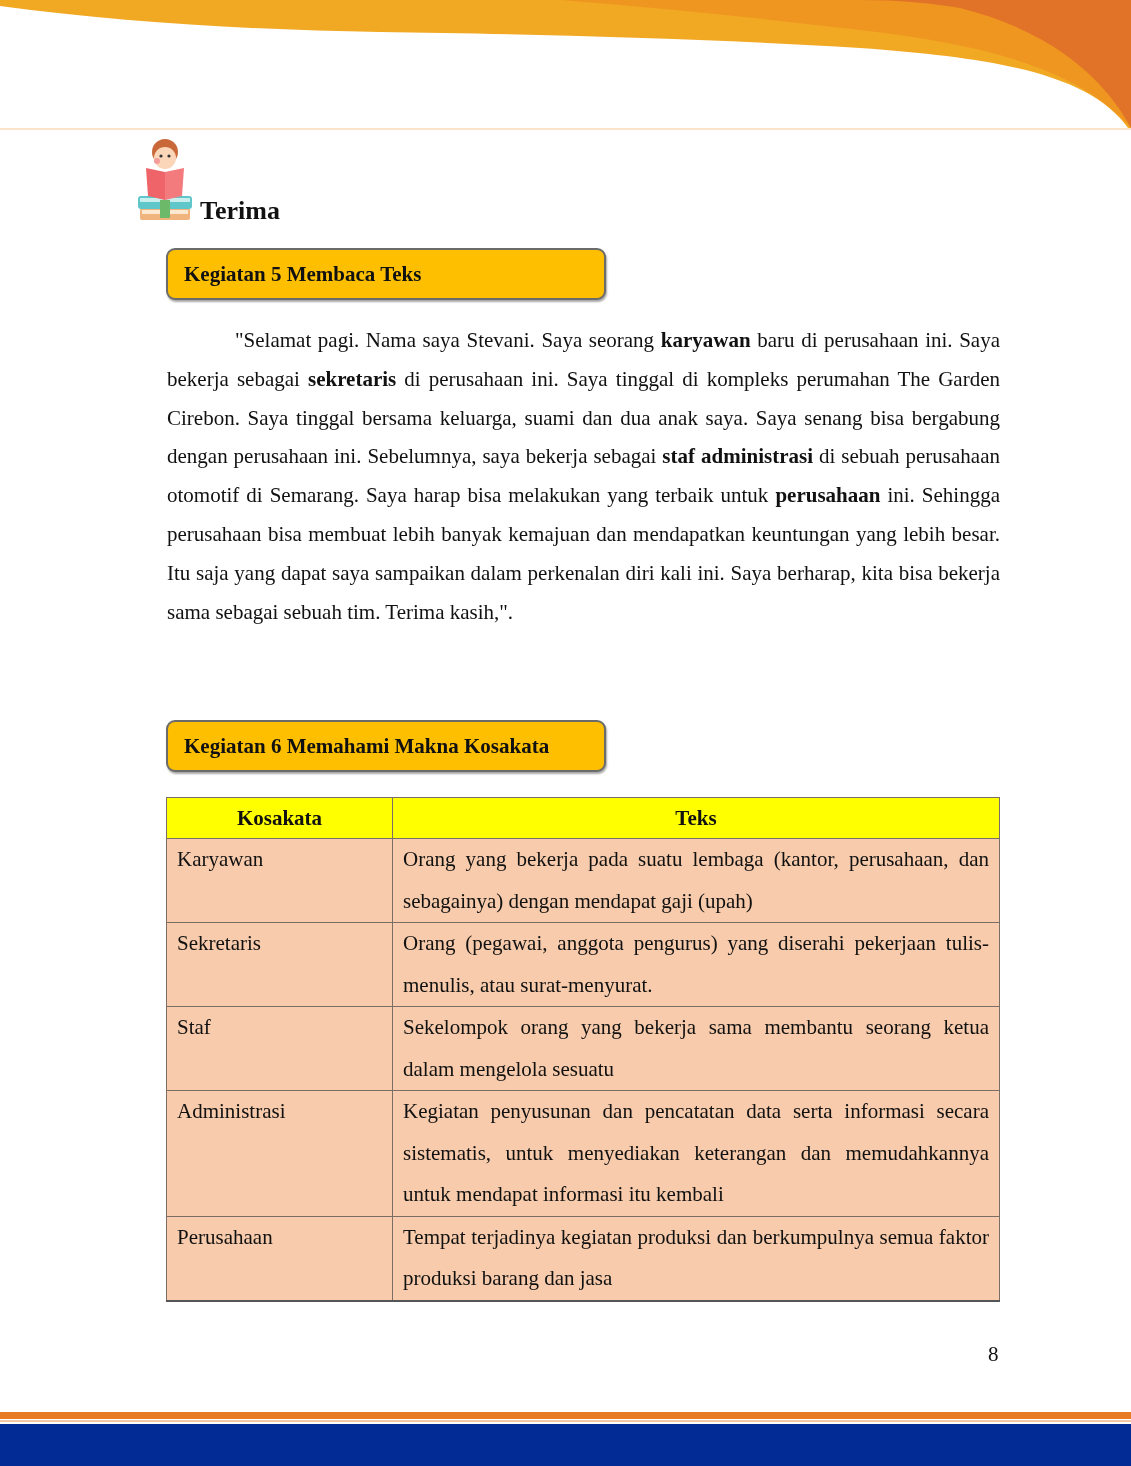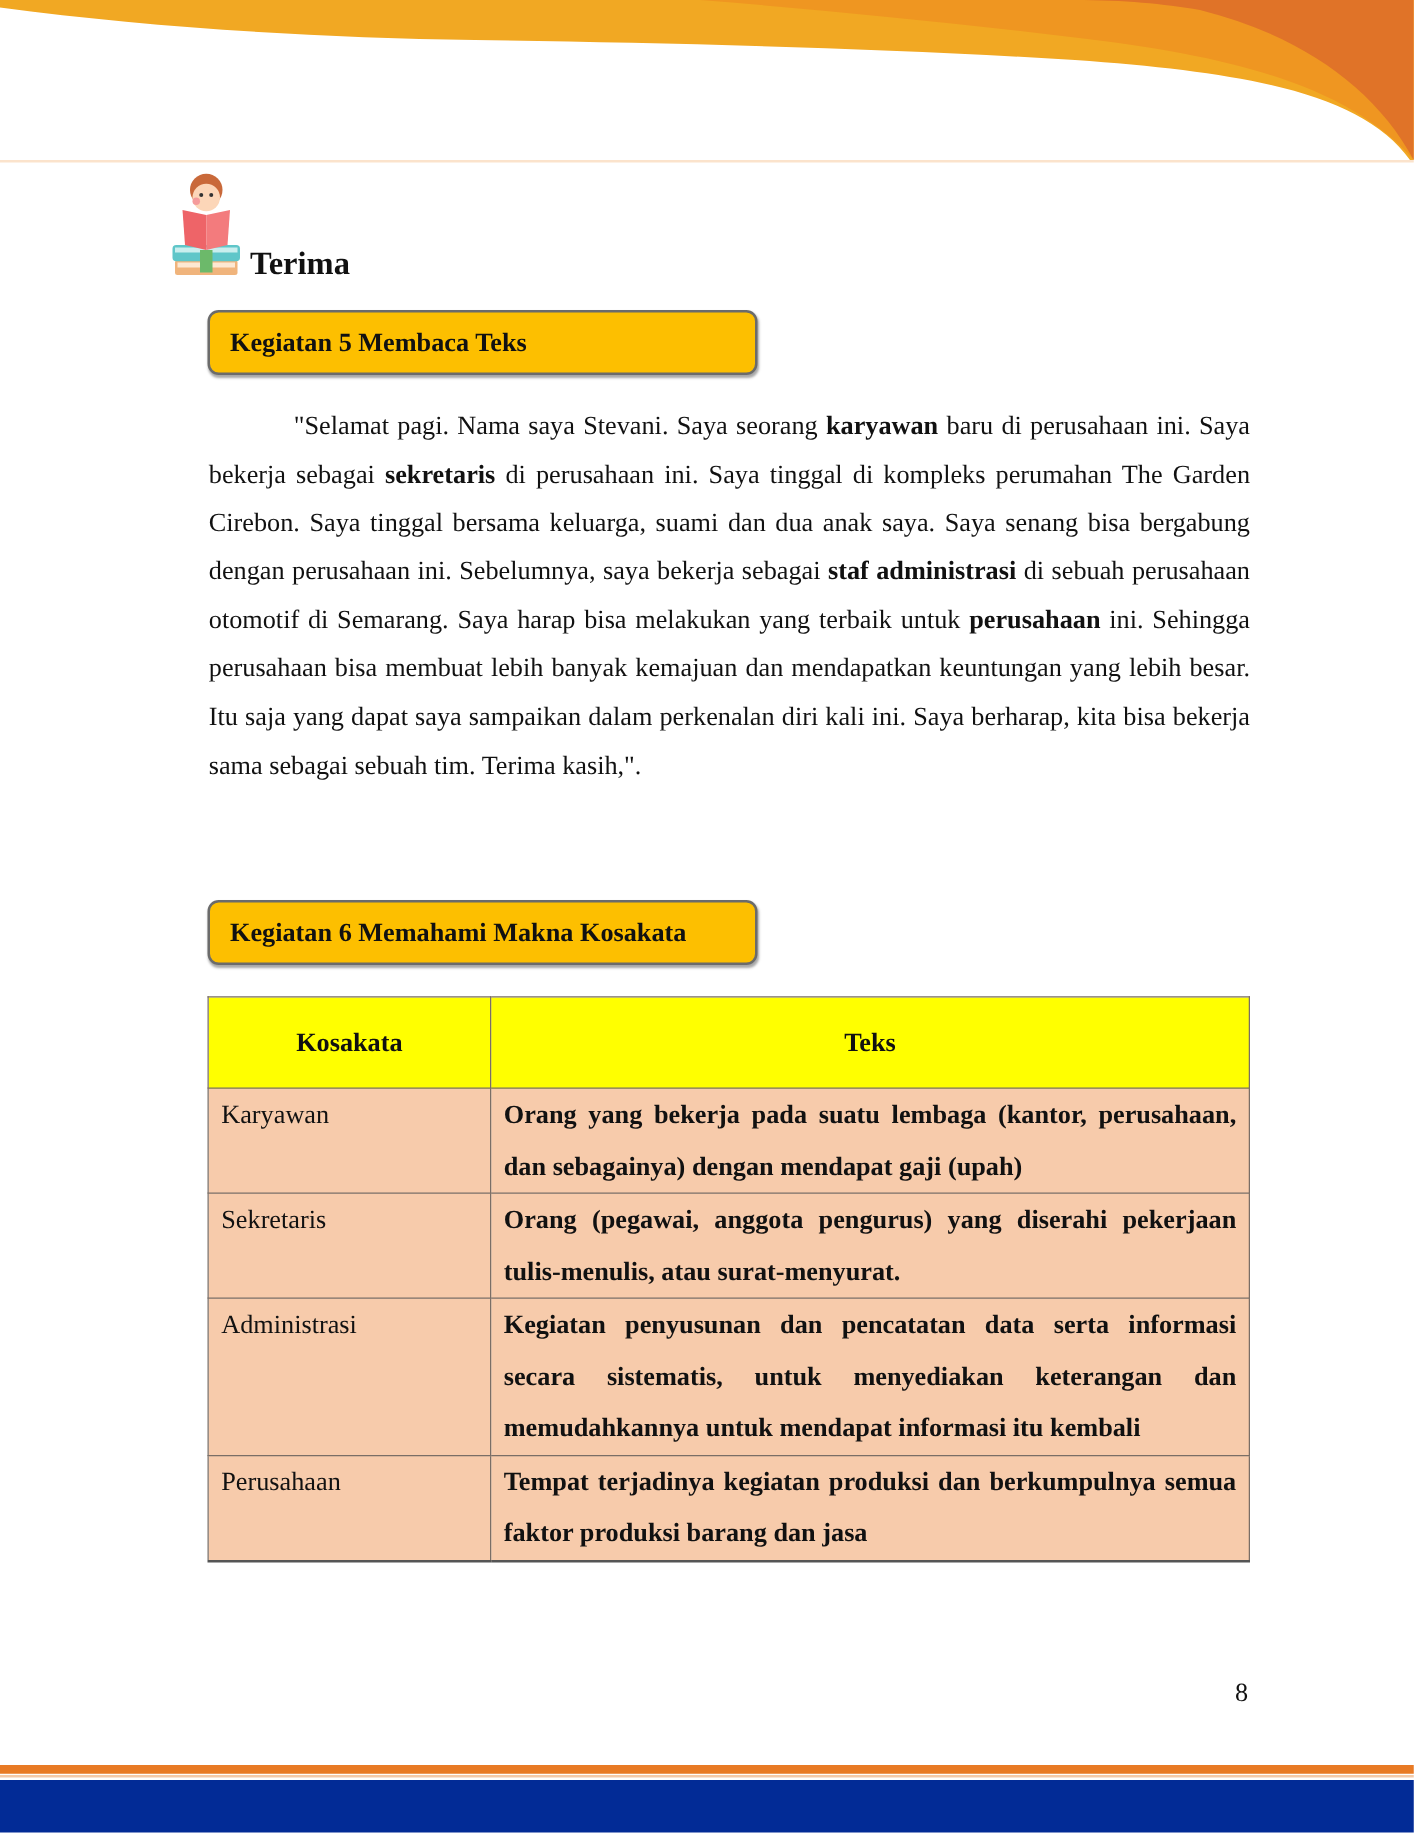--- a/index.html
+++ b/index.html
@@ -35,25 +35,25 @@
   .reading b { font-weight:bold; }
 
   table.vocab {
     position:absolute; left:166px; top:797px; width:834px;
     border-collapse:collapse; font-size:21px; color:#111;
   }
   table.vocab th, table.vocab td {
     border:1.5px solid #7a6e66; vertical-align:top;
   }
   table.vocab th {
-    background:#ffff00; font-weight:bold; height:40px; padding:16px; text-align:center; vertical-align:middle;
+    background:#ffff00; font-weight:bold; height:40px; padding:0; text-align:center; vertical-align:middle;
   }
   table.vocab td { background:#f7cbab; line-height:41.5px; padding:0 10px; }
   table.vocab td.word { width:205px; }
-  table.vocab td.meaning { text-align:justify;font-weight:bold; }
+  table.vocab td.meaning { text-align:justify; }
   table.vocab tr:last-child td { border-bottom:2.5px solid #555; }
 
   .page-number { position:absolute; left:988px; top:1342px; font-size:21px; color:#111; }
 
   .footer-orange { position:absolute; left:0; top:1412px; width:1131px; height:7px; background:#e87a24; }
   .footer-blue { position:absolute; left:0; top:1424px; width:1131px; height:42px; background:#022b96; }
   .footer-line { position:absolute; left:0; top:1420px; width:1131px; height:2px; background:#f3c9a8; }
 </style>
 </head>
 <body>
@@ -105,20 +105,24 @@
   <tbody>
     <tr>
       <td class="word">Karyawan</td>
       <td class="meaning">Orang yang bekerja pada suatu lembaga (kantor, perusahaan, dan sebagainya) dengan mendapat gaji (upah)</td>
     </tr>
     <tr>
       <td class="word">Sekretaris</td>
       <td class="meaning">Orang (pegawai, anggota pengurus) yang diserahi pekerjaan tulis-menulis, atau surat-menyurat.</td>
     </tr>
     <tr>
+      <td class="word">Staf</td>
+      <td class="meaning">Sekelompok orang yang bekerja sama membantu seorang ketua dalam mengelola sesuatu</td>
+    </tr>
+    <tr>
       <td class="word">Administrasi</td>
       <td class="meaning">Kegiatan penyusunan dan pencatatan data serta informasi secara sistematis, untuk menyediakan keterangan dan memudahkannya untuk mendapat informasi itu kembali</td>
     </tr>
     <tr>
       <td class="word">Perusahaan</td>
       <td class="meaning">Tempat terjadinya kegiatan produksi dan berkumpulnya semua faktor produksi barang dan jasa</td>
     </tr>
   </tbody>
 </table>
 

